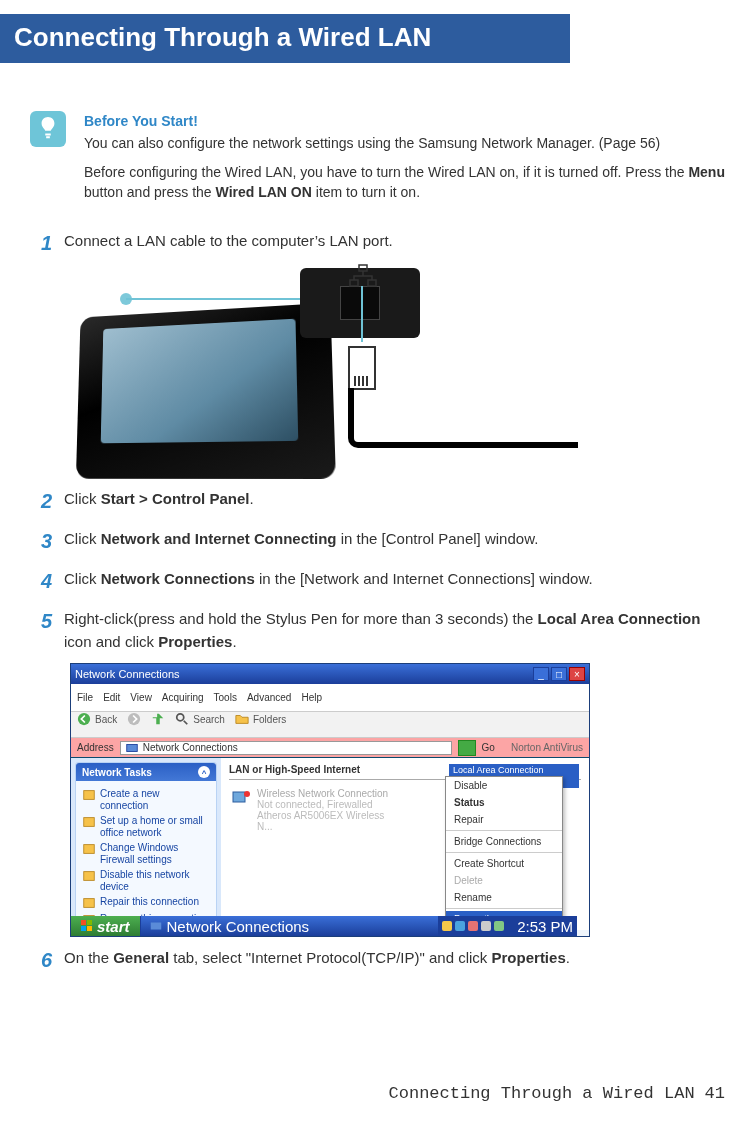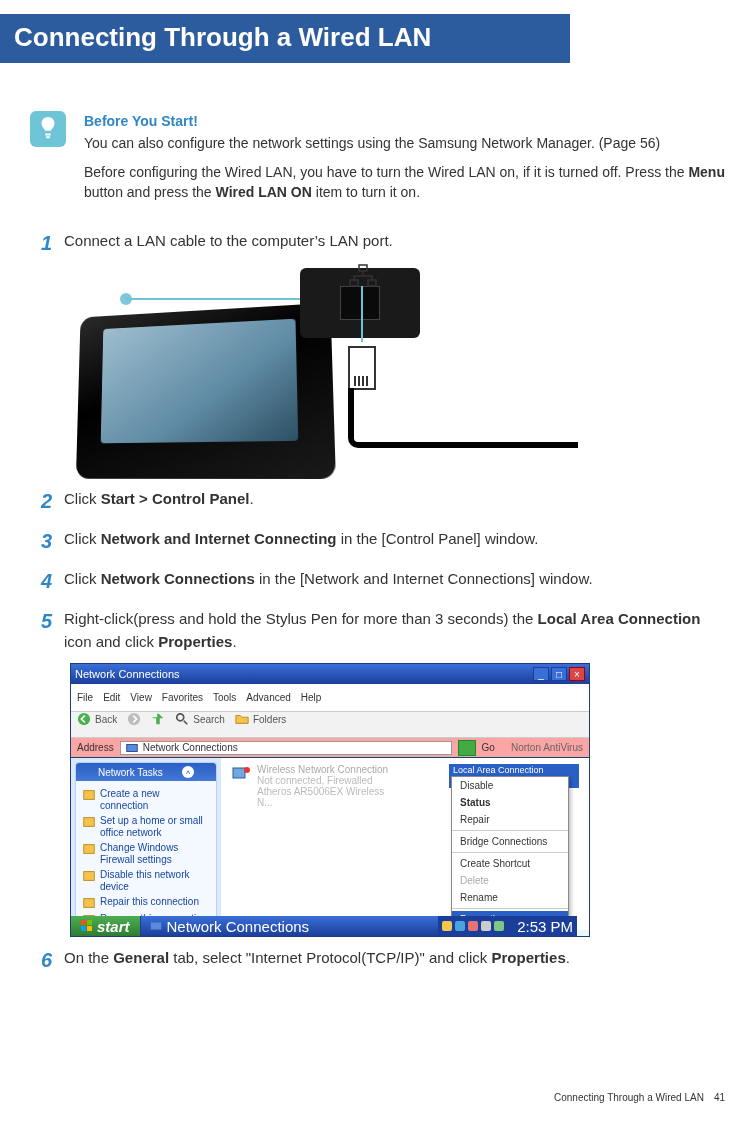--- a/index.html
+++ b/index.html
@@ -108,36 +108,36 @@
   .tb-btn { display:flex; align-items:center; gap:4px; font-size:10px; }
   .ico { width:14px; height:14px; }
   .addrbar { height:20px; background:#fca5a5; border-bottom:1px solid #0c4a6e;
     display:flex; align-items:center; gap:6px; padding:0 6px; color:#333; }
   .addr-input { flex:1; height:14px; background:#fff; border:1px solid #999; padding:0 4px;
     display:flex; align-items:center; gap:4px; }
   .go-btn { width:18px; height:16px; background:#4a4; border:1px solid #282; }
   .win-body { display:flex; height:172px; }
   .side { width:150px; background:#d9e8fb; padding:4px; overflow:hidden; }
   .side-card { background:#f4f9ff; border:1px solid #b9d3f4; border-radius:3px; margin-bottom:6px; }
-  .side-head { background:linear-gradient(#2a5fc5,#4378d6); color:#fff; padding:3px 22px;
-    display:flex; justify-content:space-between; align-items:center; border-radius:3px 3px 0 0; }
+  .side-head { background:linear-gradient(#2a5fc5,#4378d6); color:#fff; padding:3px 6px;
+    display:flex; justify-content:space-between; align-items:center; border-radius:3px 3px 0 0;font-weight:bold; }
   .side-head .chev { width:12px;height:12px;border-radius:50%;background:#fff;color:#2a5fc5;
     display:flex;align-items:center;justify-content:center;font-size:8px; }
   .side-list { padding:4px 6px; }
   .side-item { display:flex; gap:4px; align-items:flex-start; color:#1846a3; margin:3px 0; line-height:1.2; }
   .side-item .ico { flex:0 0 14px; }
   .content { flex:1; background:#fff; padding:4px 8px; position:relative; }
   .section-head { font-weight:bold; border-bottom:1px solid #aaa; padding:2px 0 4px; margin-bottom:6px; }
   .conn-row { display:flex; gap:12px; }
   .conn-item { width:170px; display:flex; gap:6px; padding:2px; }
   .conn-icon { width:20px; height:20px; flex:0 0 20px; }
   .conn-text { color:#555; }
   .conn-text .name { color:#333; }
   .ctx-menu {
-    position:absolute; right:20px; top:18px; width:118px;
+    position:absolute; right:26px; top:18px; width:118px;
     background:#fff; border:1px solid #888; box-shadow:2px 2px 4px rgba(0,0,0,.25);
   }
   .ctx-item { padding:3px 8px; color:#333; }
   .ctx-item.disabled { color:#aaa; }
   .ctx-item.sel { background:#2a5fc5; color:#fff; }
   .ctx-sep { height:1px; background:#ccc; margin:2px 0; }
   .sel-banner {
     position:absolute; right:10px; top:6px; width:130px; height:24px;
     background:#2a5fc5; color:#fff; font-size:9px; padding:2px 4px; line-height:1.1;
   }
@@ -150,21 +150,21 @@
     padding:0 10px; font-weight:bold; font-style:italic; display:flex; align-items:center; gap:4px;
     border-right:1px solid #1b3e9a; }
   .task-item { padding:0 8px; display:flex; align-items:center; gap:4px; }
   .tray { margin-left:auto; display:flex; align-items:center; gap:3px; padding:0 4px;
     background:#1b3e9a; height:20px; }
   .tray .t-ico { width:10px; height:10px; background:#f5c84b; border-radius:2px; }
   .tray .clock { margin-left:10px; }
 
   .footer {
     position:absolute; bottom:26px; right:30px;
-    font-size:10px; color:#333;
+    font-size:17px; color:#333;font-family:Liberation Mono, monospace;
   }
   .page-num { margin-left:10px; }
 </style>
 </head>
 <body>
 
 <div class="title-bar">Connecting Through a Wired LAN</div>
 
 <div class="tip-block">
   <div class="tip-icon">
@@ -248,21 +248,21 @@
       <div class="win-ctl">
         <div class="win-btn min">_</div>
         <div class="win-btn max">□</div>
         <div class="win-btn">×</div>
       </div>
     </div>
     <div class="menubar">
       <span>File</span>
       <span>Edit</span>
       <span>View</span>
-      <span>Favorites</span>
+      <span>Acquiring</span>
       <span>Tools</span>
       <span>Advanced</span>
       <span>Help</span>
     </div>
     <div class="toolbar">
       <div class="tb-btn">
         <svg class="ico" viewBox="0 0 16 16">
             <circle cx="8" cy="8" r="7" fill="#4caf50"></circle>
             <path d="M9 4l-4 4 4 4" stroke="#fff" stroke-width="2" fill="none"></path>
           </svg>
@@ -347,20 +347,21 @@
                 <svg class="ico" viewBox="0 0 16 16">
                   <rect x="2" y="3" width="12" height="10" fill="#f6c24a" stroke="#b8861f"></rect>
                 </svg>
                 <span>Rename this connection</span>
               </div>
             </div>
         </div>
 
       </div>
       <div class="content">
+        <div class="section-head">LAN or High-Speed Internet</div>
         <div class="conn-row">
           <div class="conn-item">
             <svg class="conn-icon" viewBox="0 0 20 20">
                 <rect x="2" y="4" width="12" height="10" fill="#6fa8dc" stroke="#2d5c9e"></rect>
                 <circle cx="16" cy="6" r="3" fill="#e33"></circle>
               </svg>
             <div class="conn-text">
               <div class="name" style="color:#aaa">Wireless Network Connection</div>
               <div style="color:#bbb">Not connected, Firewalled</div>
               <div style="color:#bbb">Atheros AR5006EX Wireless N...</div>

